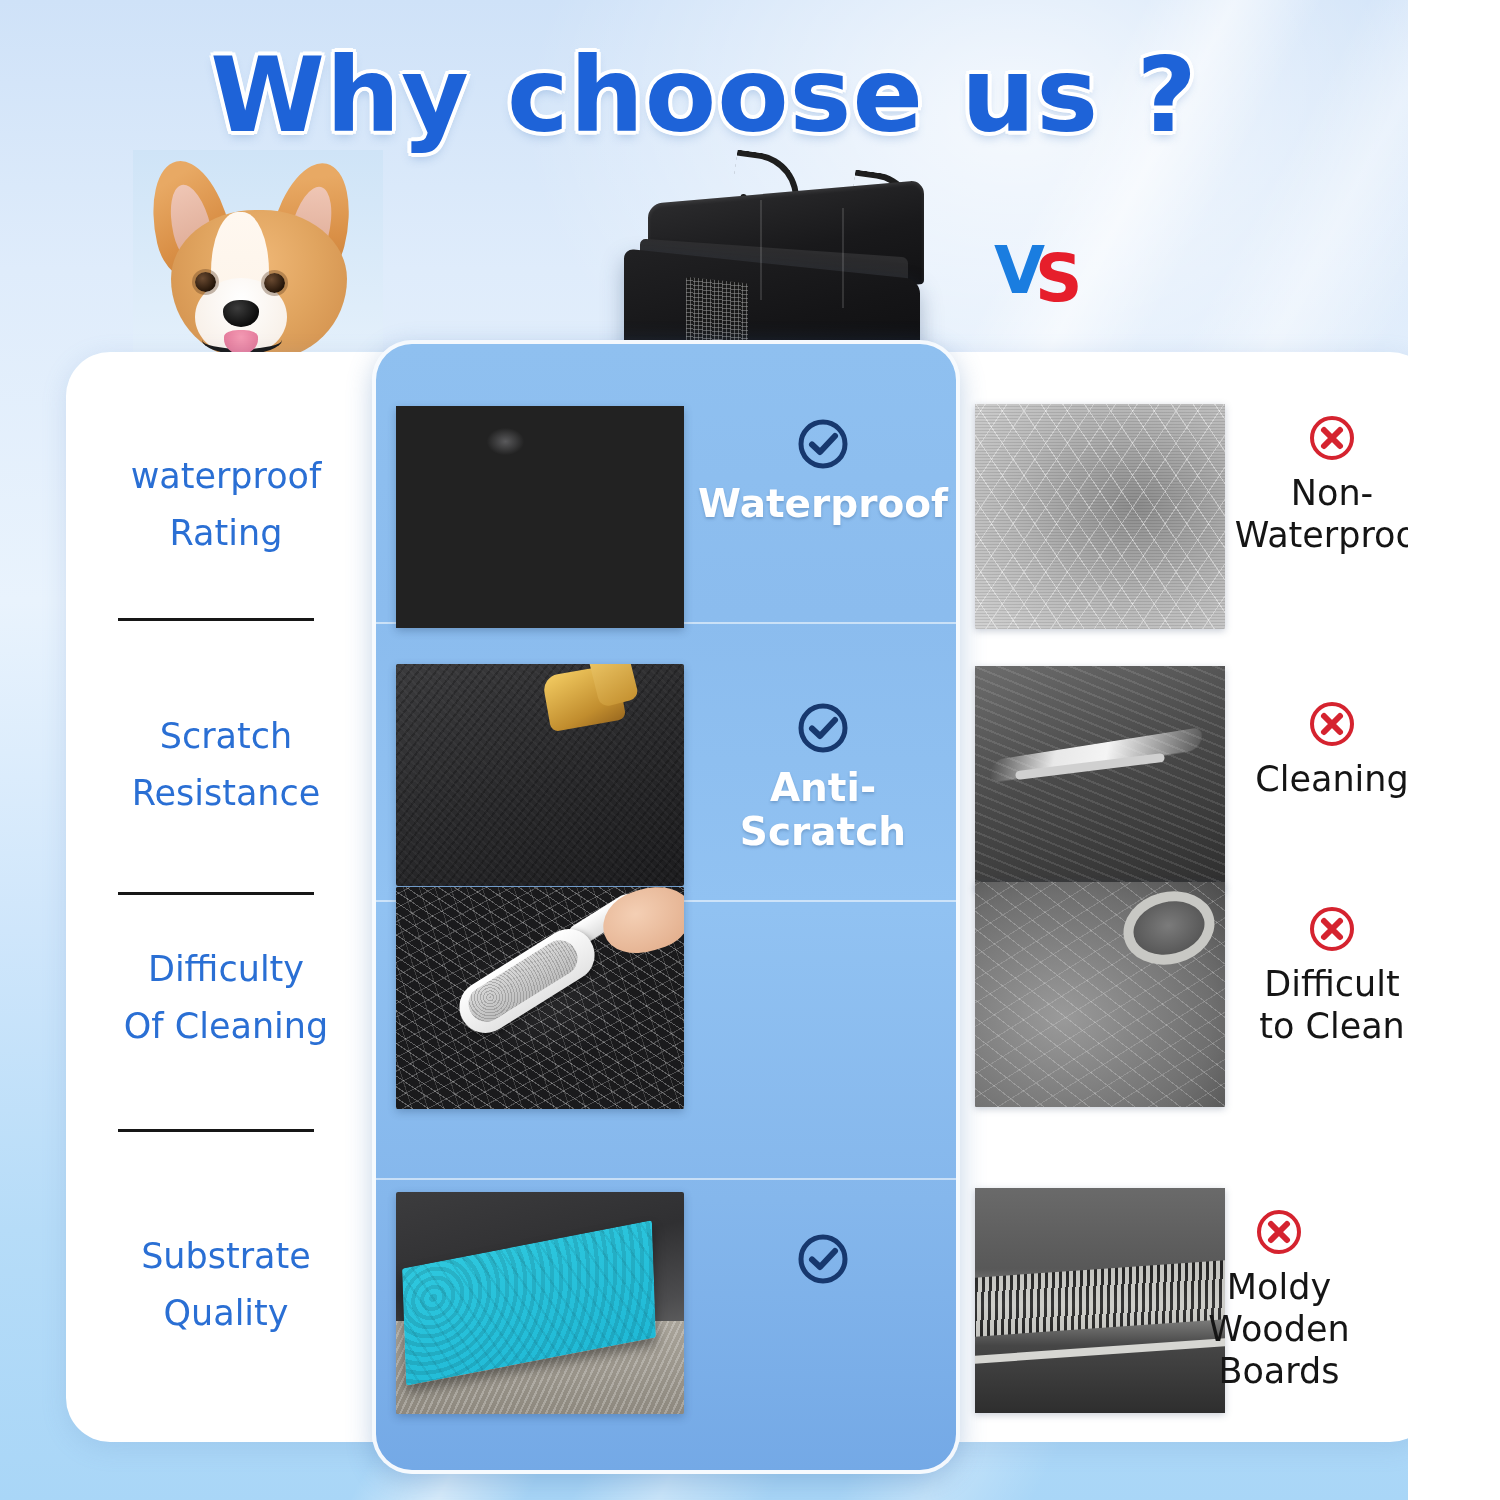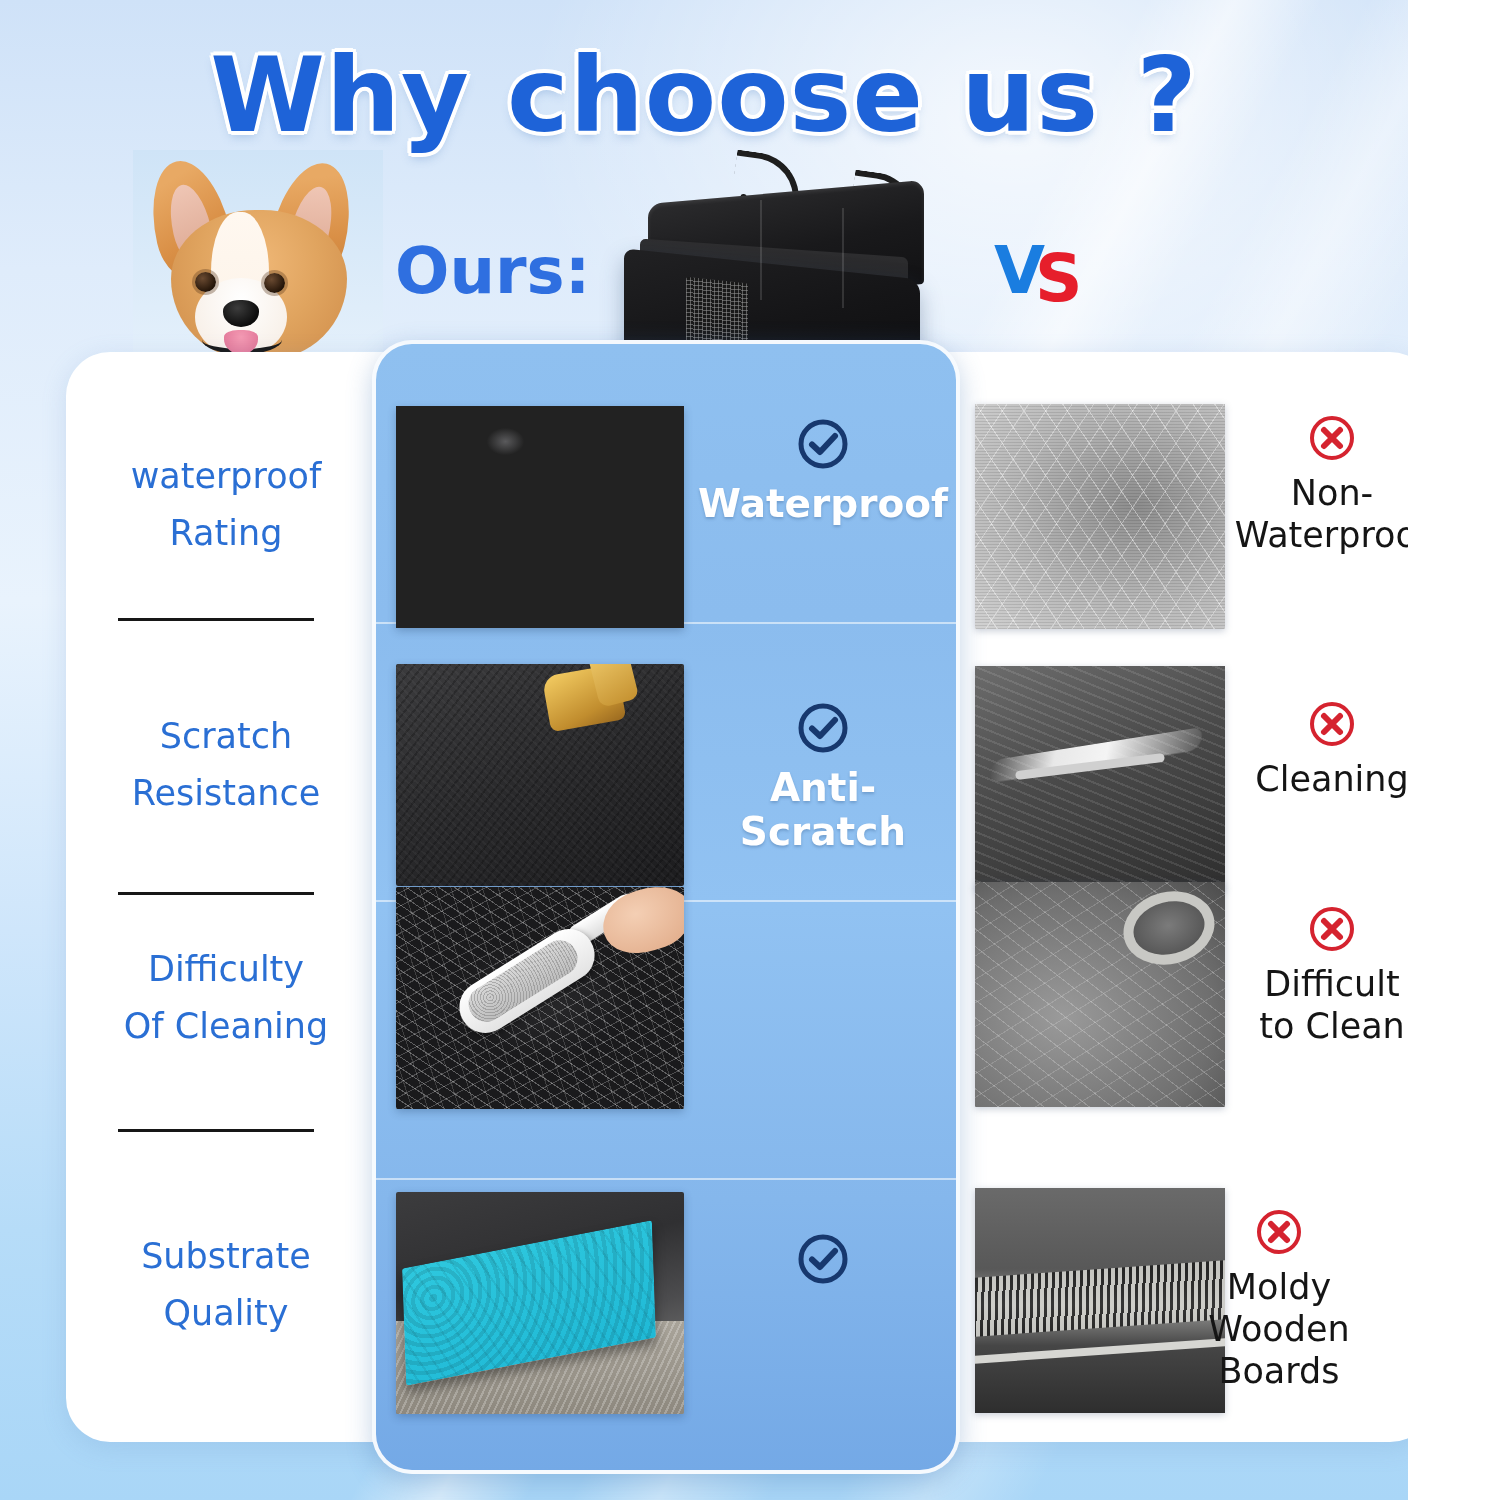--- a/index.html
+++ b/index.html
@@ -518,21 +518,20 @@
     <div class="strap s2"></div>
     <div class="back"></div>
     <div class="inner-floor"></div>
     <div class="front"></div>
     <div class="mesh"></div>
     <div class="seam a"></div>
     <div class="seam b"></div>
   </div>
 
   <div id="header-row">
-    <div id="ours-label">Ours:</div>
     <div id="vs-label">
       <span class="v">V</span><span class="s">S</span>
     </div>
   </div>
 
   <div id="card"></div>
 
   <div id="ours-panel">
     <div class="band-sep" style="top:278px"></div>
     <div class="band-sep" style="top:556px"></div>

